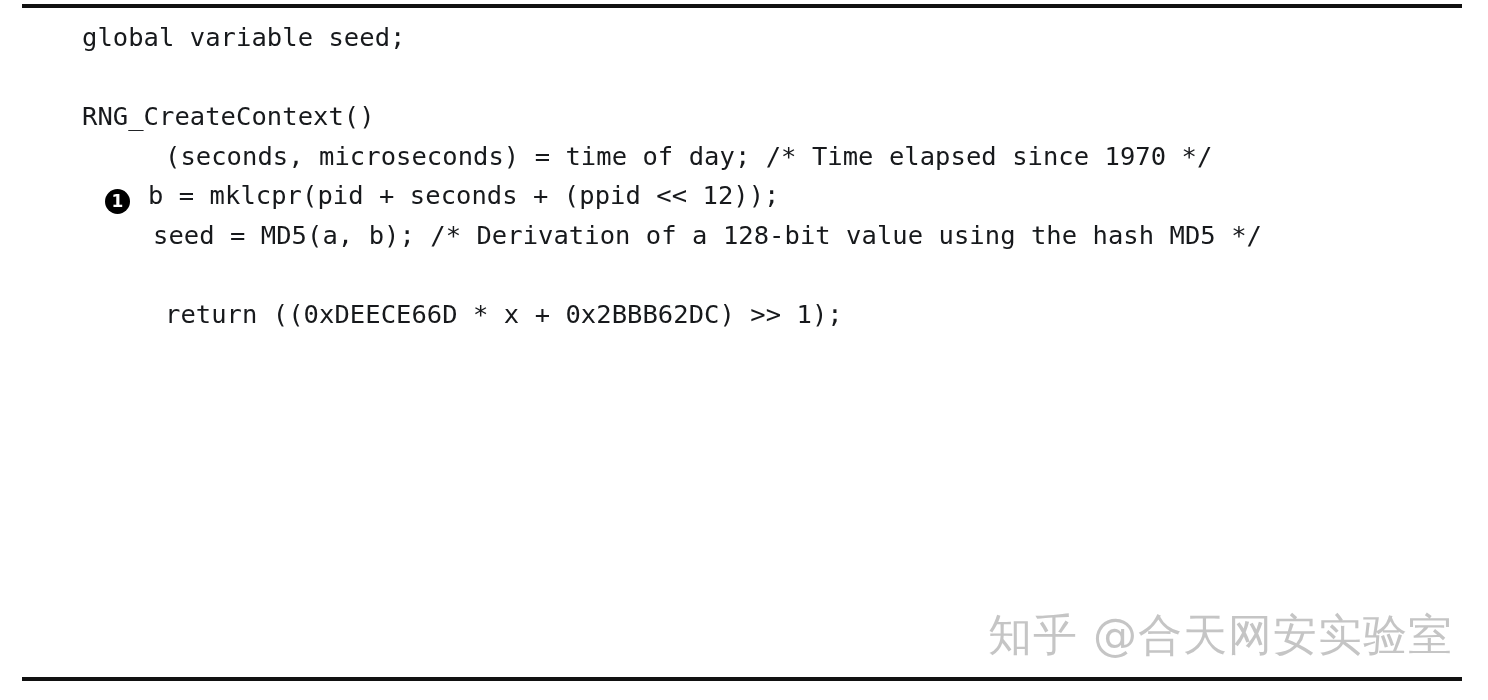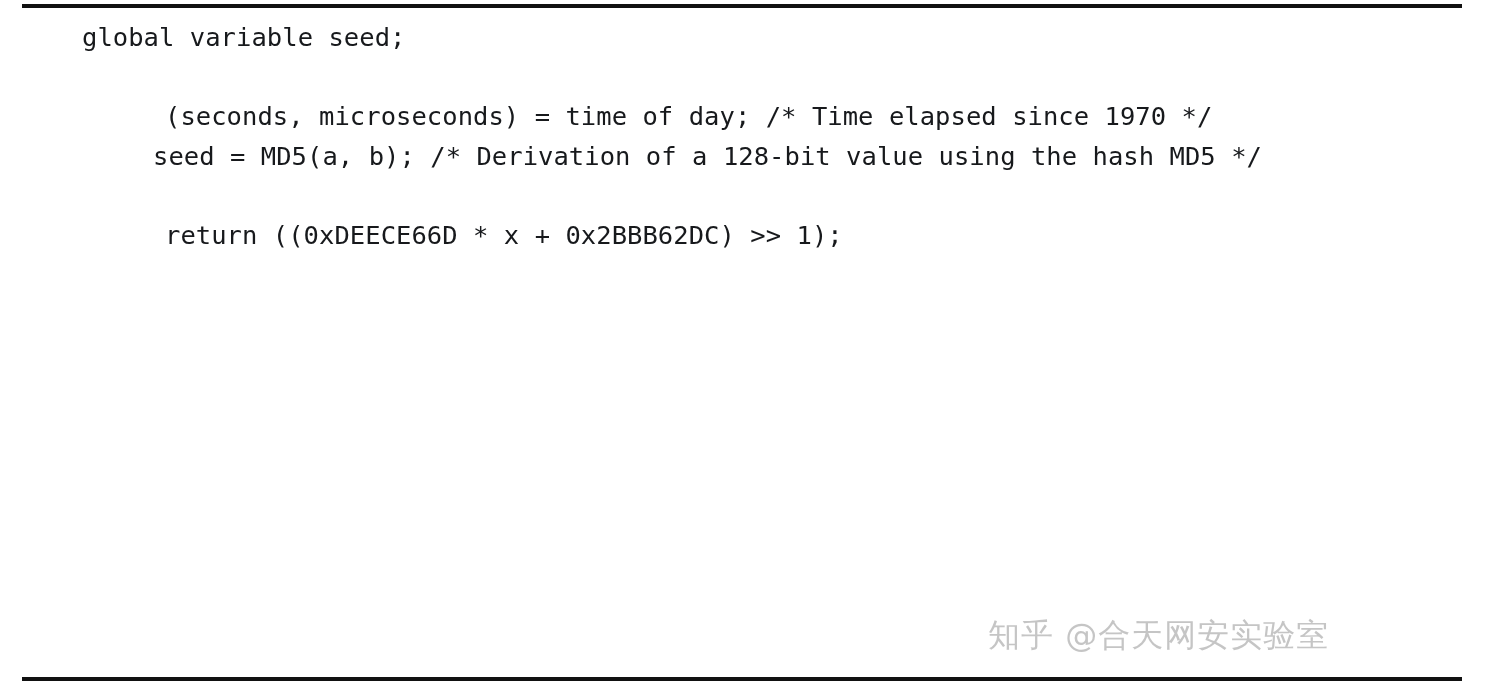--- a/index.html
+++ b/index.html
@@ -69,39 +69,41 @@
     vertical-align: -3px;
     font-family: "DejaVu Sans", "Liberation Sans", sans-serif;
   }
 
   
   #watermark {
     position: absolute;
     left: 988px;
     top: 608px;
     font-family: "DejaVu Sans", "Liberation Sans", sans-serif;
-    font-size: 32px;
+    font-size: 44px;
     line-height: 54px;
     letter-spacing: 1px;
     color: rgba(150, 150, 150, 0.55);
     white-space: nowrap;
     pointer-events: none;
     user-select: none;
   }
 </style>
 </head>
 <body>
 
 <div id="code-figure">
 
   <div class="rule top"></div>
 
   <div id="code-block"><span class="code-line"><span style="display: inline-block; width: 60px;"></span><span>global variable seed;
 </span></span><span class="code-line blank">
-</span><span class="code-line"><span style="display: inline-block; width: 143px;"></span><span>(seconds, microseconds) = time of day; /* Time elapsed since 1970 */
+</span><span class="code-line"><span style="display: inline-block; width: 60px;"></span><span>RNG_CreateContext()
+</span></span><span class="code-line"><span style="display: inline-block; width: 143px;"></span><span>(seconds, microseconds) = time of day; /* Time elapsed since 1970 */
+</span></span><span class="code-line"><span style="display: inline-block; width: 83px;"></span><span class="callout">1</span><span style="display: inline-block; width: 18px;"></span><span>b = mklcpr(pid + seconds + (ppid &lt;&lt; 12));
 </span></span><span class="code-line"><span style="display: inline-block; width: 131px;"></span><span>seed = MD5(a, b); /* Derivation of a 128-bit value using the hash MD5 */
 </span></span><span class="code-line blank">
 </span><span class="code-line"><span style="display: inline-block; width: 143px;"></span><span>return ((0xDEECE66D * x + 0x2BBB62DC) &gt;&gt; 1);
 </span></span><span class="code-line blank">
 </span></div>
 
   <div id="watermark">知乎 @合天网安实验室</div>
 
   <div class="rule bottom"></div>
 

